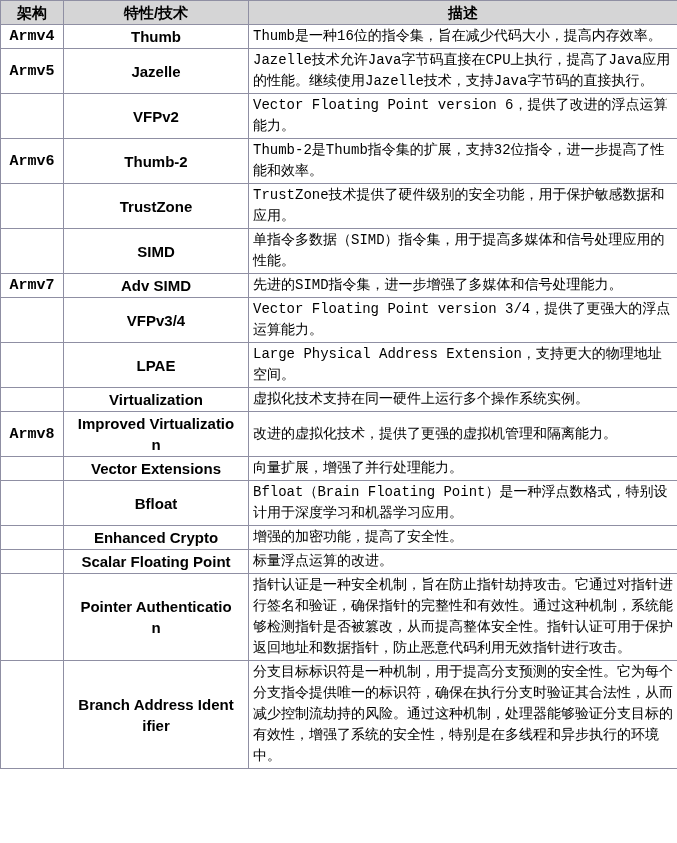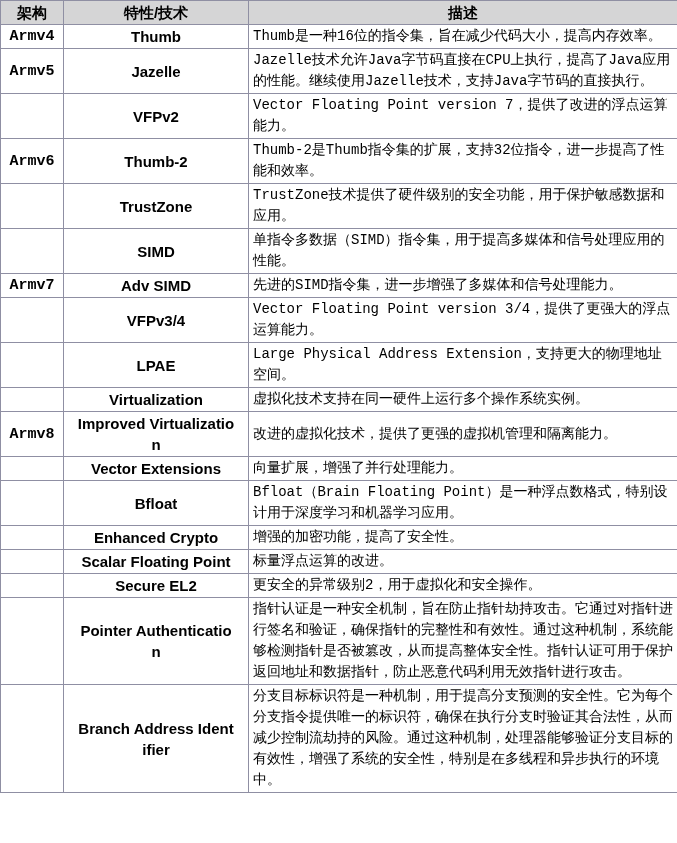--- a/index.html
+++ b/index.html
@@ -85,21 +85,21 @@
 
   <tr>
     <td class="arch-cell">Armv5</td>
     <td class="feature-cell">Jazelle</td>
     <td class="desc-cell">Jazelle技术允许Java字节码直接在CPU上执行，提高了Java应用的性能。继续使用Jazelle技术，支持Java字节码的直接执行。</td>
   </tr>
 
   <tr>
     <td class="arch-cell"></td>
     <td class="feature-cell">VFPv2</td>
-    <td class="desc-cell">Vector Floating Point version 7，提供了改进的浮点运算能力。</td>
+    <td class="desc-cell">Vector Floating Point version 6，提供了改进的浮点运算能力。</td>
   </tr>
 
   <tr>
     <td class="arch-cell">Armv6</td>
     <td class="feature-cell">Thumb-2</td>
     <td class="desc-cell">Thumb-2是Thumb指令集的扩展，支持32位指令，进一步提高了性能和效率。</td>
   </tr>
 
   <tr>
     <td class="arch-cell"></td>
@@ -160,25 +160,20 @@
     <td class="feature-cell">Enhanced Crypto</td>
     <td class="desc-cell">增强的加密功能，提高了安全性。</td>
   </tr>
 
   <tr>
     <td class="arch-cell"></td>
     <td class="feature-cell">Scalar Floating Point</td>
     <td class="desc-cell">标量浮点运算的改进。</td>
   </tr>
 
-  <tr>
-    <td class="arch-cell"></td>
-    <td class="feature-cell">Secure EL2</td>
-    <td class="desc-cell">更安全的异常级别2，用于虚拟化和安全操作。</td>
-  </tr>
 
   <tr>
     <td class="arch-cell"></td>
     <td class="feature-cell">Pointer Authentication</td>
     <td class="desc-cell">指针认证是一种安全机制，旨在防止指针劫持攻击。它通过对指针进行签名和验证，确保指针的完整性和有效性。通过这种机制，系统能够检测指针是否被篡改，从而提高整体安全性。指针认证可用于保护返回地址和数据指针，防止恶意代码利用无效指针进行攻击。</td>
   </tr>
 
   <tr>
     <td class="arch-cell"></td>
     <td class="feature-cell">Branch Address Identifier</td>

